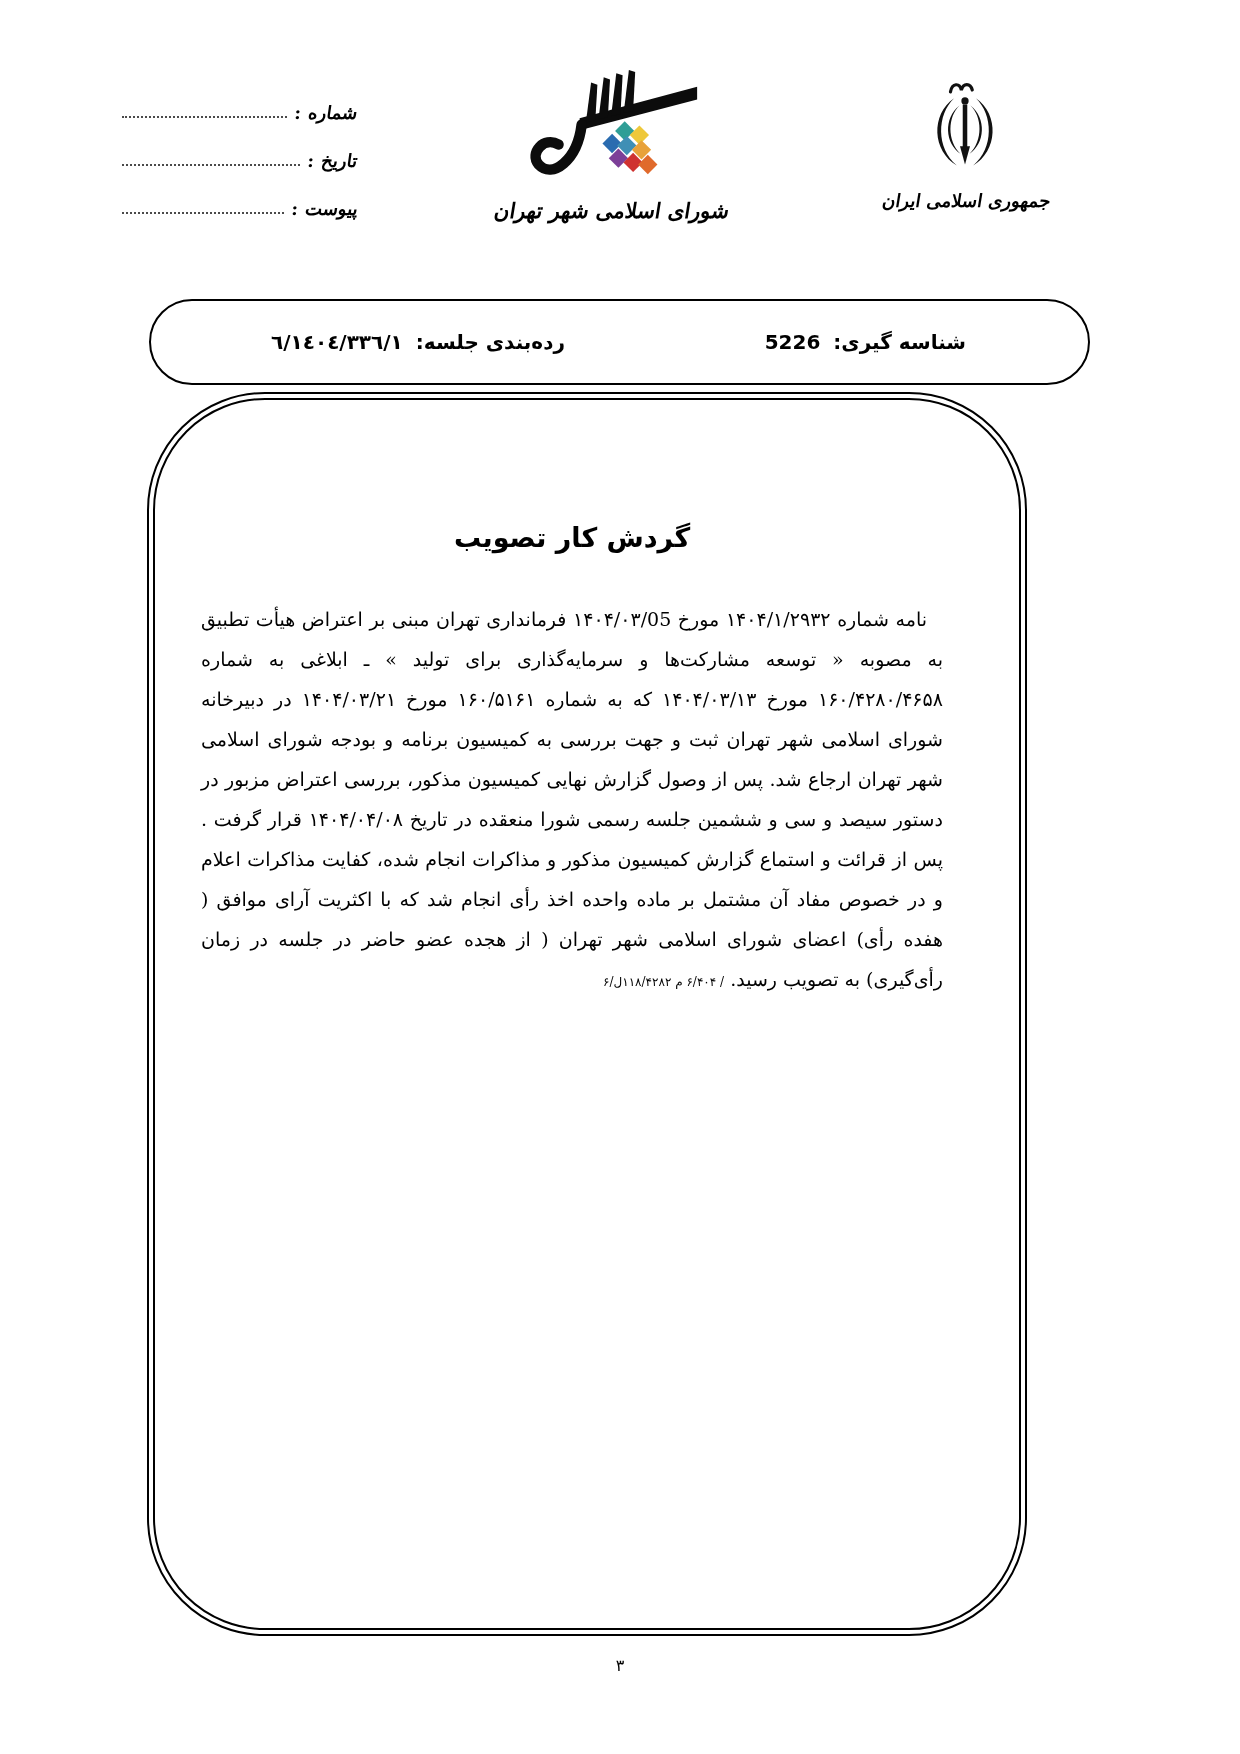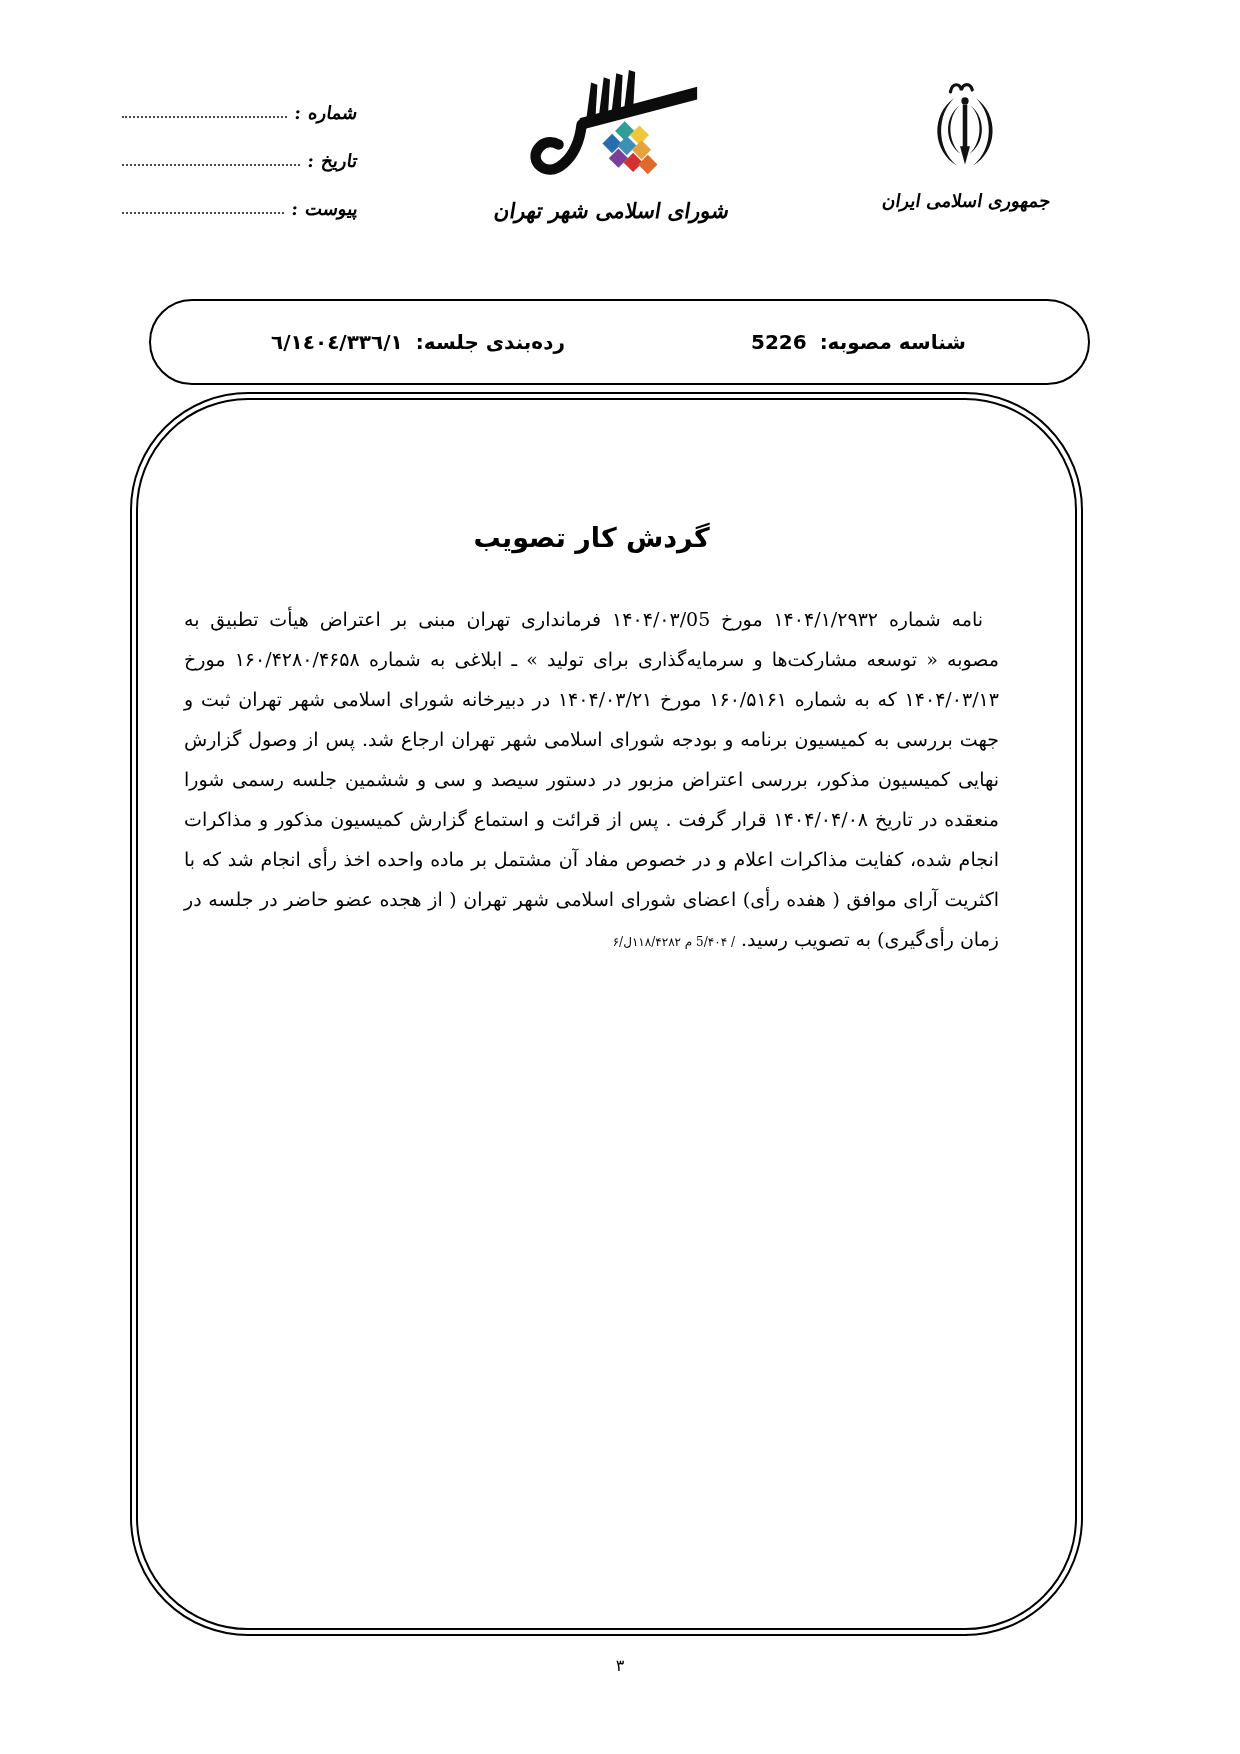--- a/index.html
+++ b/index.html
@@ -32,21 +32,21 @@
   .header-bar{
     position:absolute;top:299px;left:149px;width:941px;height:86px;
     box-sizing:border-box;border:2.5px solid #000;border-radius:44px;
     display:flex;direction:rtl;align-items:center;justify-content:space-between;
     padding:0 122px 0 80px;font-weight:bold;font-size:20px;
   }
   .header-item{white-space:nowrap;}
   .header-item .val{padding-right:6px;margin-left:40px;}
   
   .main-box{
-    position:absolute;top:392px;left:130px;width:953px;height:1244px;
+    position:absolute;top:392px;left:147px;width:880px;height:1244px;
     box-sizing:border-box;border:2.5px solid #000;border-radius:118px;
   }
   .main-box-inner{
     position:absolute;inset:4px;border:2px solid #000;border-radius:112px;
     pointer-events:none;
   }
   .box-content{
     position:absolute;inset:0;box-sizing:border-box;
     padding:128px 82px 0 52px;direction:rtl;
   }
@@ -120,21 +120,21 @@
     <path d="M56 28 C74 42 72 70 55 81 C70 67 69 40 56 28 Z" fill="#111"></path>
 
     <path d="M38 20 C12 38 14 78 41 94 C18 75 19 38 38 20 Z" fill="#111"></path>
     <path d="M62 20 C88 38 86 78 59 94 C82 75 81 38 62 20 Z" fill="#111"></path>
   </svg>
   <div class="emblem-caption">جمهوری اسلامی ایران</div>
 </div>
 
 <div class="header-bar">
   <div class="header-item">
-    <span>شناسه مصوبه:</span>
+    <span>شناسه گیری:</span>
     <span class="val">5226</span>
   </div>
   <div class="header-item">
     <span>رده‌بندی جلسه:</span>
     <span class="val">٦/١٤٠٤/٣٣٦/١</span>
   </div>
 </div>
 
 <div class="main-box">
   <div class="main-box-inner"></div>
@@ -143,18 +143,18 @@
     <p class="doc-body">
       <span>نامه شماره ۱۴۰۴/۱/۲۹۳۲ مورخ ۱۴۰۴/۰۳/05 فرمانداری تهران مبنی بر اعتراض هیأت تطبیق</span>
       <span>به مصوبه « توسعه مشارکت‌ها و سرمایه‌گذاری برای تولید » ـ ابلاغی به شماره ۱۶۰/۴۲۸۰/۴۶۵۸ مورخ</span>
       <span>۱۴۰۴/۰۳/۱۳ که به شماره ۱۶۰/۵۱۶۱ مورخ ۱۴۰۴/۰۳/۲۱ در دبیرخانه شورای اسلامی شهر تهران ثبت</span>
       <span>و جهت بررسی به کمیسیون برنامه و بودجه شورای اسلامی شهر تهران ارجاع شد. پس از وصول گزارش</span>
       <span>نهایی کمیسیون مذکور، بررسی اعتراض مزبور در دستور سیصد و سی و ششمین جلسه رسمی شورا</span>
       <span>منعقده در تاریخ ۱۴۰۴/۰۴/۰۸ قرار گرفت . پس از قرائت و استماع گزارش کمیسیون مذکور و مذاکرات</span>
       <span>انجام شده، کفایت مذاکرات اعلام و در خصوص مفاد آن مشتمل بر ماده واحده اخذ رأی انجام شد که با</span>
       <span>اکثریت آرای موافق ( هفده رأی) اعضای شورای اسلامی شهر تهران ( از هجده عضو حاضر در جلسه در</span>
       <span>زمان رأی‌گیری) به تصویب رسید.</span>
-      <span class="ref-note">/ 5/۴۰۴ م ۱۱۸/۴۲۸۲ل/۶</span>
+      <span class="ref-note">/ ۶/۴۰۴ م ۱۱۸/۴۲۸۲ل/۶</span>
     </p>
   </div>
 </div>
 
 <div class="page-num">۳</div>
 
 </body></html>

